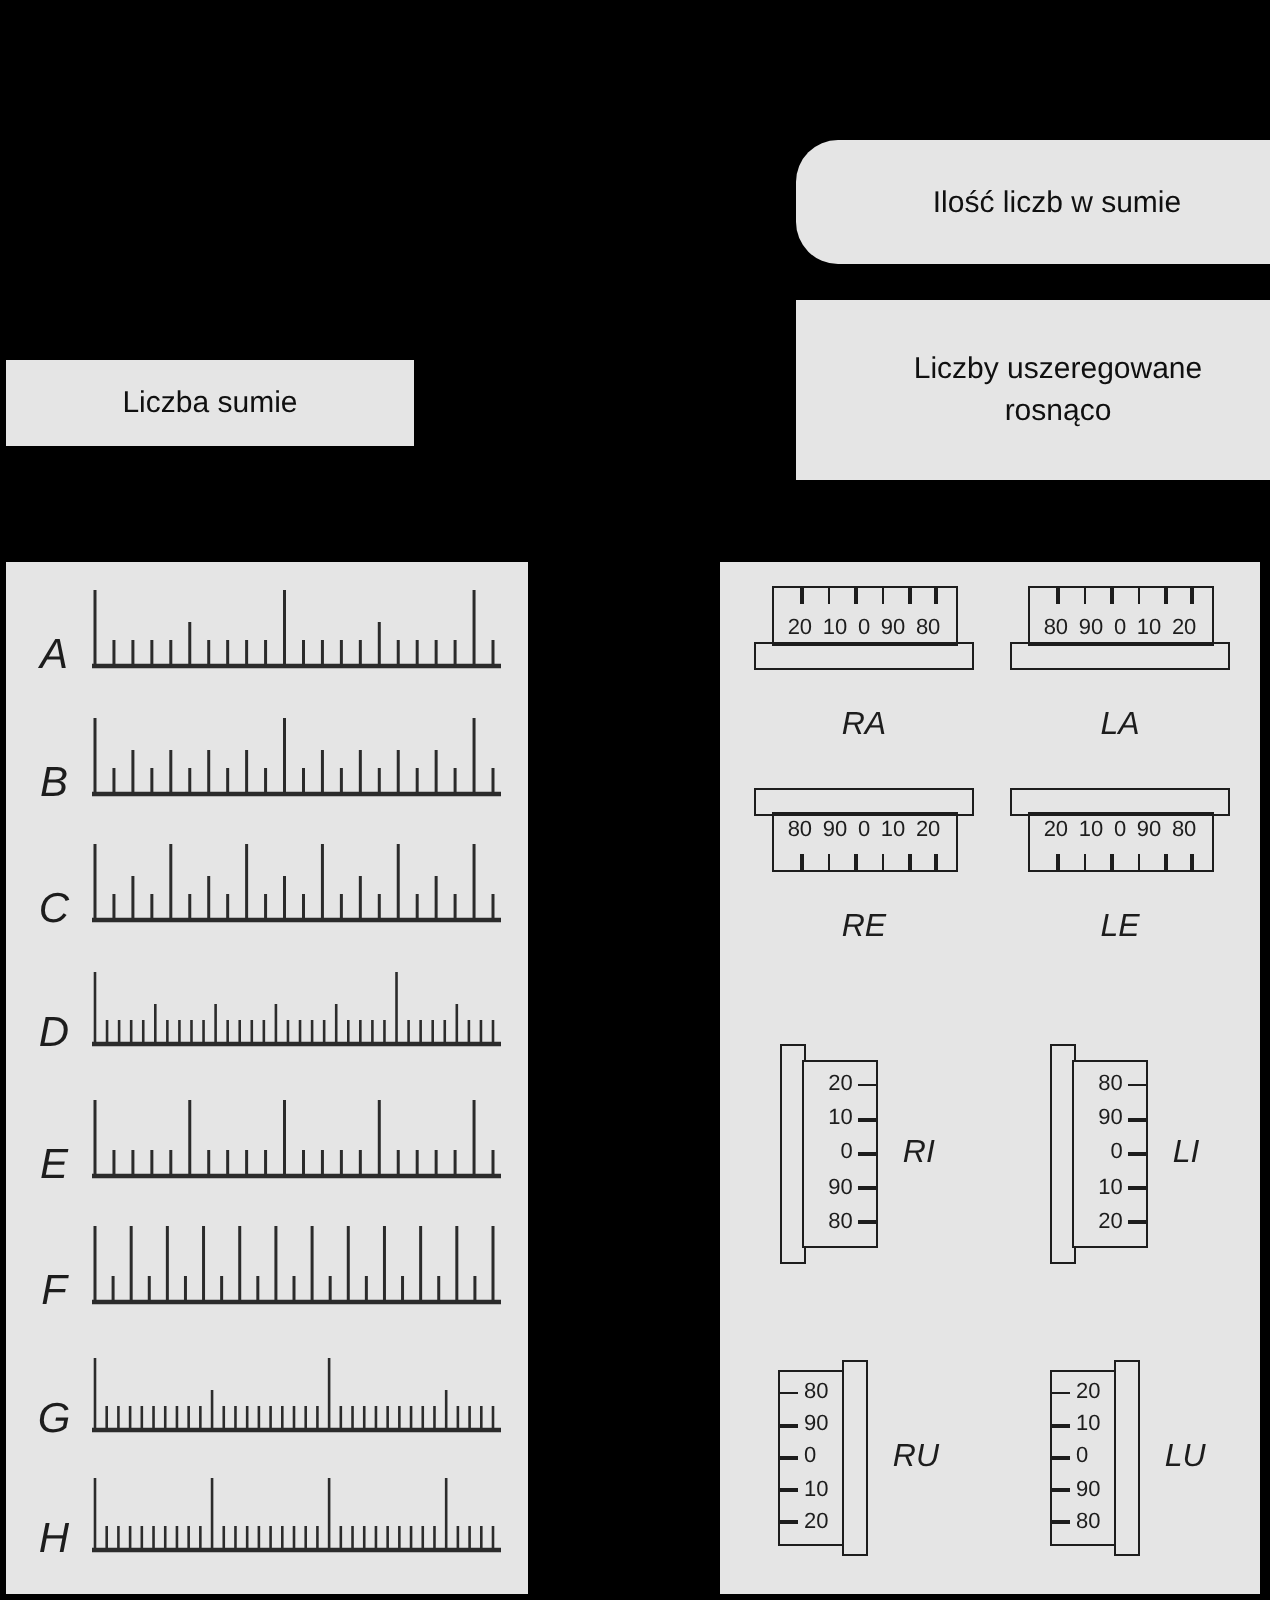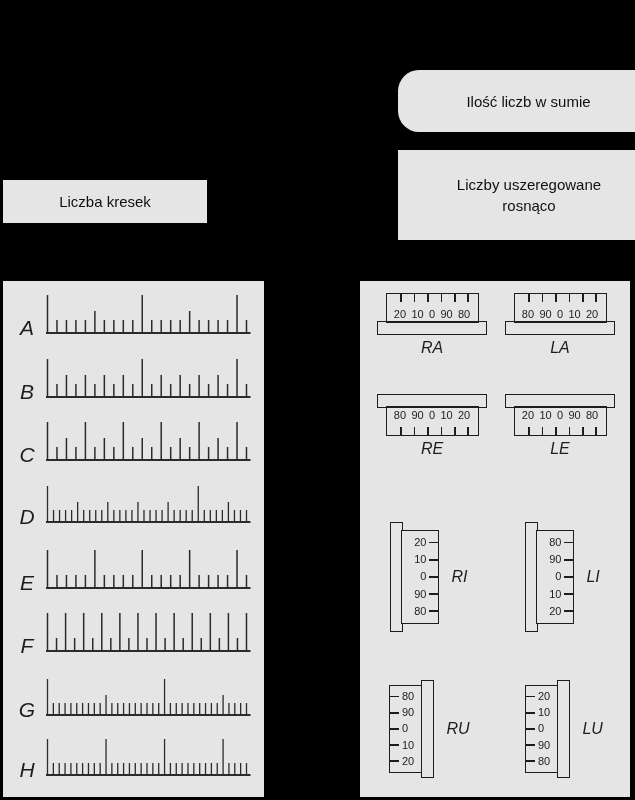--- a/index.html
+++ b/index.html
@@ -39,21 +39,21 @@
   .hface{width:93px;height:30px;border:1.6px solid var(--ink);position:relative;box-sizing:border-box;}
   .htick{position:absolute;width:1.6px;height:8px;background:var(--ink);}
   .base-bottom .htick{top:0;}
   .base-top .htick{bottom:0;}
   .hnums{position:absolute;left:2px;right:2px;display:flex;justify-content:space-evenly;align-items:center;font-size:11px;}
   .base-bottom .hnums{bottom:2px;}
   .base-top .hnums{top:2px;}
   .hbase{width:110px;height:14px;border:1.6px solid var(--ink);box-sizing:border-box;background:var(--panel);}
   .base-bottom .hbase{margin-top:-1.6px;}
   .base-top .hbase{margin-bottom:-1.6px;}
-  .drum-label{font-style:italic;font-size:16px;margin-top:4px;color:var(--ink);}
+  .drum-label{font-style:italic;font-size:16px;margin-top:19px;color:var(--ink);}
   .drum-vertical{display:flex;flex-direction:row;align-items:center;}
   .vbase{width:13px;border:1.6px solid var(--ink);box-sizing:border-box;background:var(--panel);}
   .base-left .vbase{height:110px;margin-right:-1.6px;}
   .base-right .vbase{height:98px;margin-left:-1.6px;}
   .vface{border:1.6px solid var(--ink);box-sizing:border-box;display:flex;flex-direction:column;justify-content:space-evenly;background:var(--panel);}
   .base-left .vface{width:38px;height:94px;}
   .base-right .vface{width:34px;height:88px;}
   .vrow{display:flex;align-items:center;font-size:11px;line-height:1;}
   .base-left .vrow{justify-content:flex-end;}
   .base-right .vrow{justify-content:flex-start;}
@@ -62,21 +62,21 @@
   .base-right .vdash{margin-right:3px;}
   .vlabel{margin:0 0 0 12px;}
 </style>
 </head>
 <body>
 
 <div class="canvas">
 
 
   <div class="label-box box-line-count">
-    <span>Liczba kresek</span>
+    <span>Liczba sumie</span>
   </div>
 
   <div class="label-box box-sum-count">
     <span>Ilość liczb w sumie</span>
   </div>
 
   <div class="label-box box-sorted">
     <div>Liczby uszeregowane</div>
     <div>rosnąco</div>
   </div>

